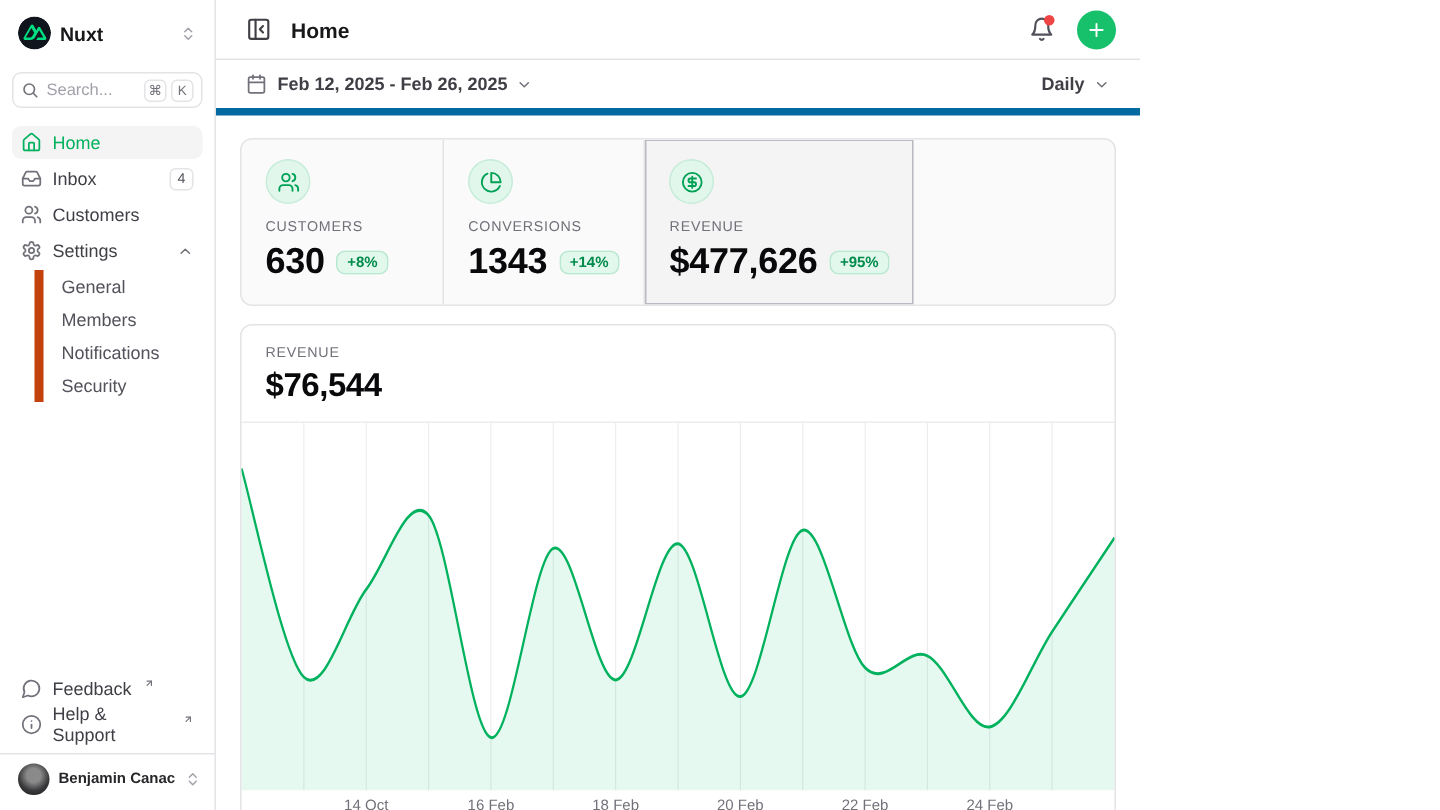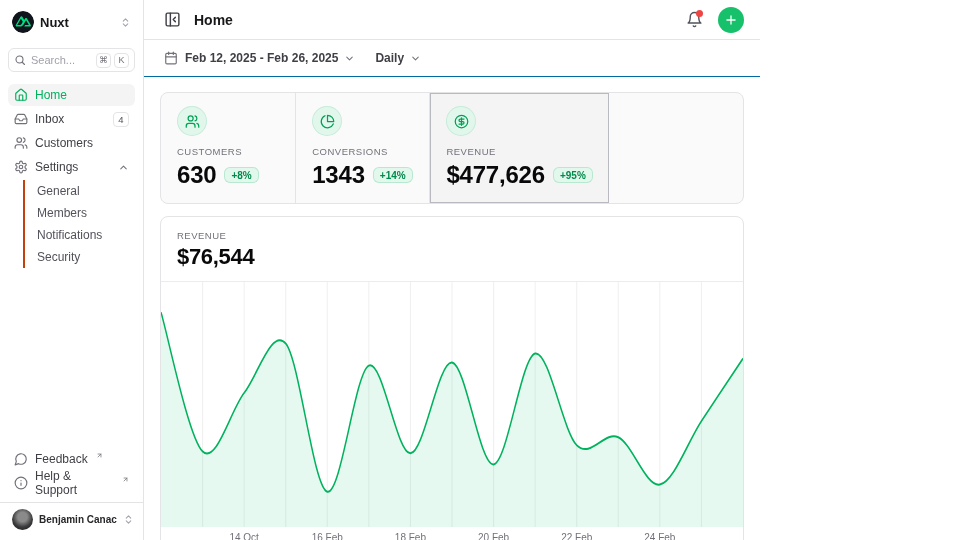--- a/index.html
+++ b/index.html
@@ -26,21 +26,21 @@
 
   .nav { margin-top:12px; display:flex; flex-direction:column; gap:2px; }
   .nav-item { height:22px; display:flex; align-items:center; gap:7px; padding:0 6px;
     border-radius:6px; font-size:12px; color:#3f3f46; cursor:pointer; }
   .nav-item .lbl { flex:1 1 auto; white-space:nowrap; }
   .nav-item.active { background:#f4f4f5; color:#00b15d; }
   .nav-item.active svg { color:#00b15d; }
   .nav-item svg { color:#71717a; }
   .count-badge { min-width:16px; height:15px; padding:0 3px; border:1px solid #e4e4e7; border-radius:4px;
     font-size:9.5px; color:#52525b; display:flex; align-items:center; justify-content:center; }
-  .sub-list { margin-left:15px; border-left:2px solid #c2410c; padding-left:12px;
+  .sub-list { margin-left:15px; border-left:6px solid #c2410c; padding-left:12px;
     display:flex; flex-direction:column; }
   .sub-item { height:22px; display:flex; align-items:center; font-size:12px; color:#52525b;
     border-radius:6px; cursor:pointer; }
 
   .sidebar-spacer { flex:1 1 auto; }
   .foot-links { display:flex; flex-direction:column; gap:2px; }
   .ext-arrow { margin-left:1px; margin-bottom:7px; color:#a1a1aa; }
   .sidebar-divider { border-top:1px solid #e4e4e7; margin:8px -8px 0 -8px; }
   .user-row { display:flex; align-items:center; gap:6px; padding:6px 4px 2px 4px; cursor:pointer; }
   .avatar { width:21px; height:21px; border-radius:50%;
@@ -52,22 +52,22 @@
   .topbar { height:40px; min-height:40px; border-bottom:1px solid #e4e4e7;
     display:flex; align-items:center; padding:0 16px; gap:10px; }
   .page-title { font-size:14px; font-weight:700; color:#18181b; }
   .topbar-spacer { flex:1 1 auto; }
   .icon-btn { width:28px; height:28px; display:flex; align-items:center; justify-content:center;
     border-radius:6px; cursor:pointer; position:relative; color:#52525b; }
   .notif-dot { position:absolute; top:4px; right:5px; width:7px; height:7px; border-radius:50%; background:#ef4444; }
   .plus-btn { width:26px; height:26px; border-radius:50%; background:#17c06a; color:#fff;
     display:flex; align-items:center; justify-content:center; cursor:pointer; border:none; }
 
-  .toolbar { height:37px; min-height:37px; border-bottom:1px solid #0369a1;
-    display:flex; align-items:center; padding:0 12px; gap:4px; }
+  .toolbar { height:37px; min-height:37px; border-bottom:5px solid #0369a1;
+    display:flex; align-items:center; padding:0 12px; gap:4px;justify-content:space-between; }
   .tool-btn { display:flex; align-items:center; gap:7px; padding:5px 8px; border-radius:6px;
     font-size:12px; font-weight:600; color:#3f3f46; cursor:pointer; background:none; border:none;
     font-family:"Liberation Sans", sans-serif; }
   .tool-btn .chev { color:#71717a; margin-left:-1px; }
 
   .content { padding:15px 16px 0 16px; display:flex; flex-direction:column; gap:12px; }
 
   
   .stats { display:grid; grid-template-columns:repeat(4,1fr); border:1px solid #e4e4e7;
     border-radius:8px; background:#fafafa; overflow:hidden; }

